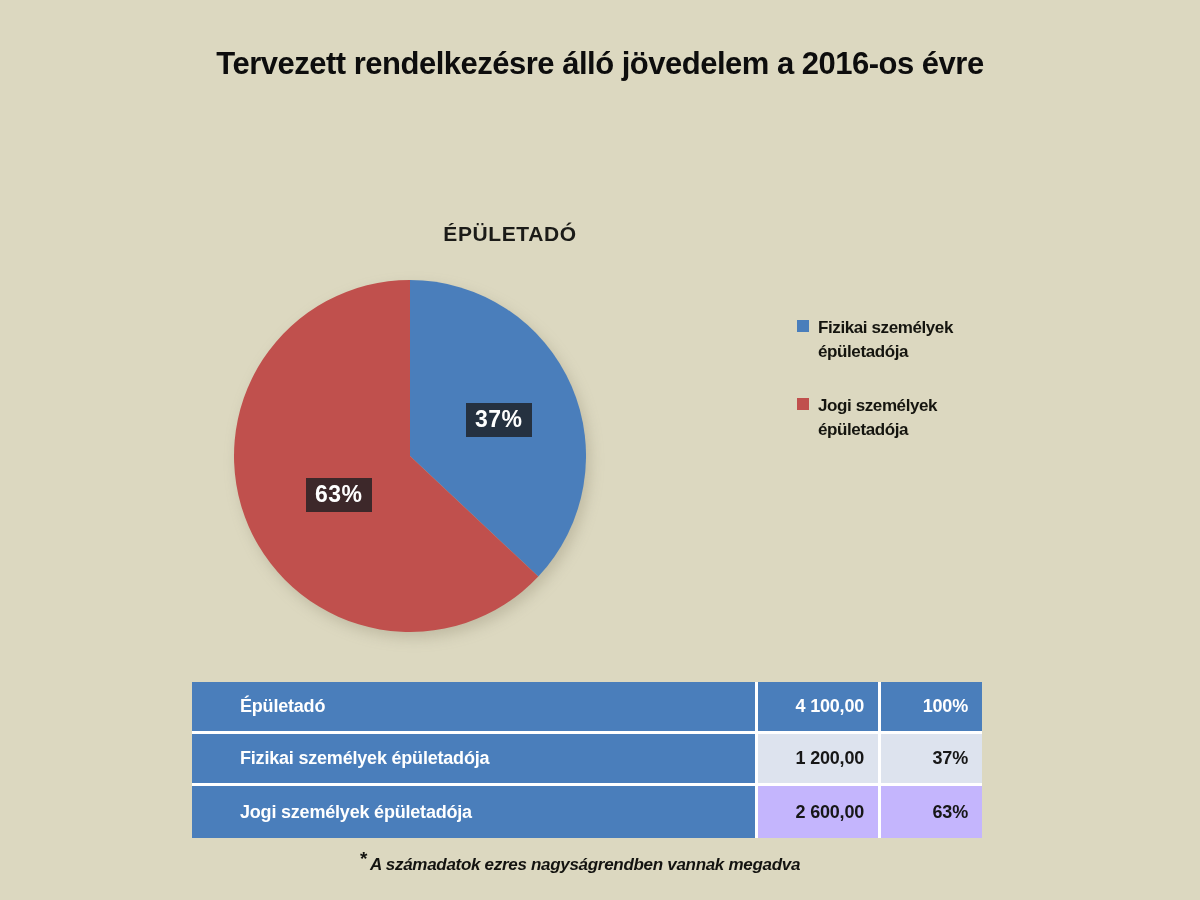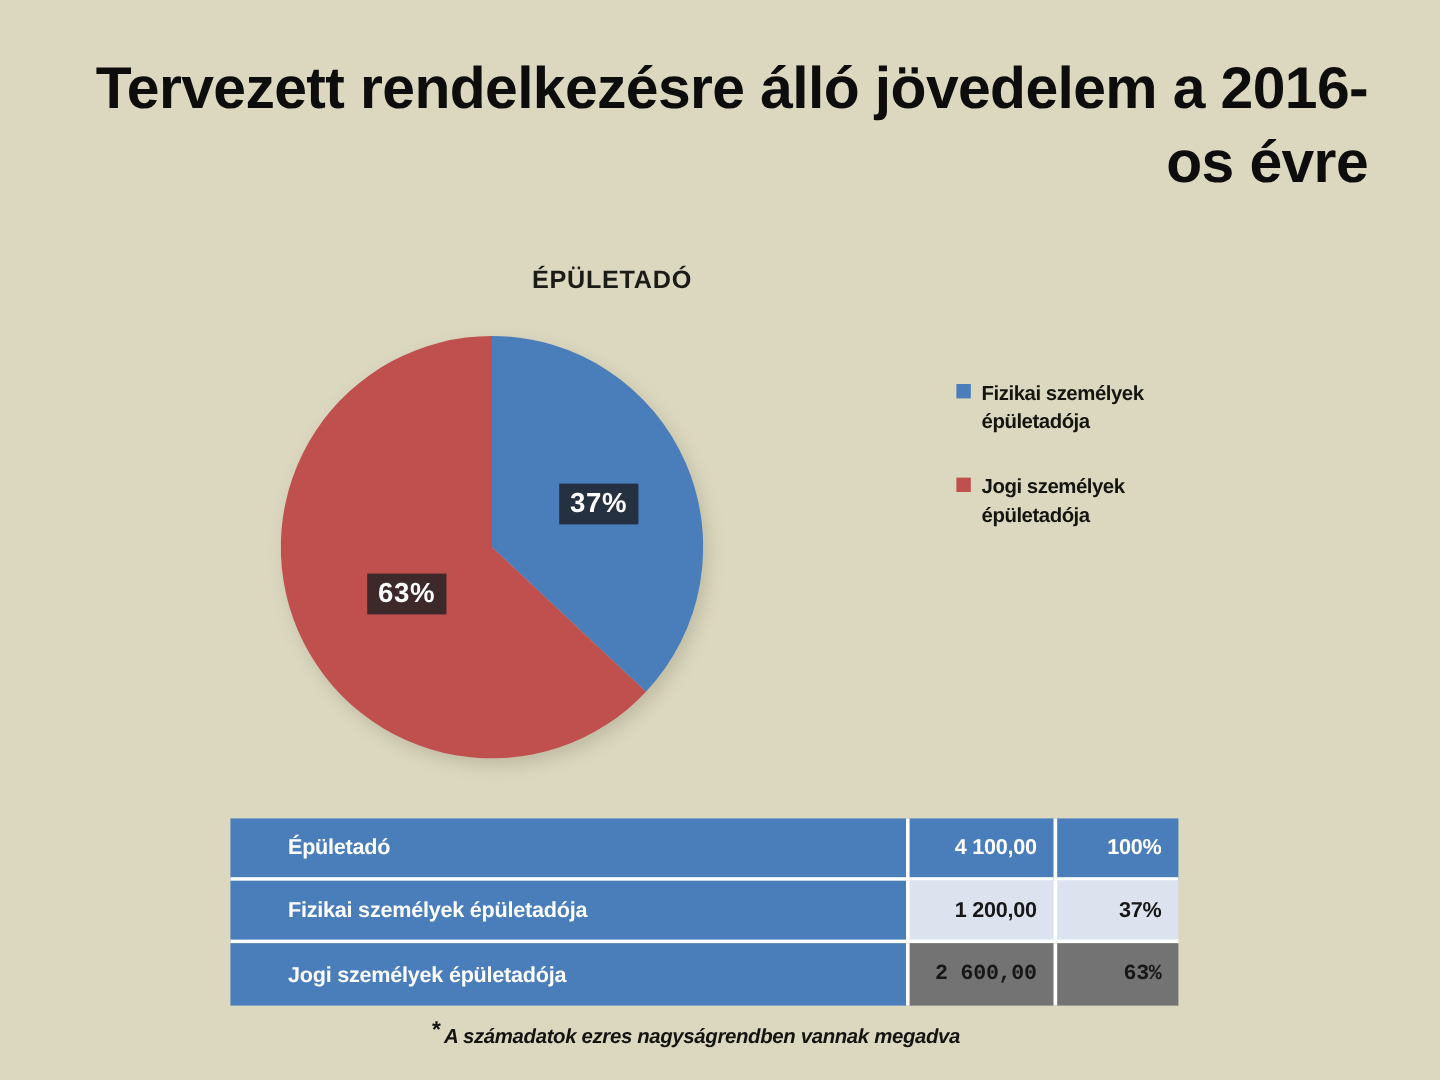--- a/index.html
+++ b/index.html
@@ -14,24 +14,24 @@
     overflow: hidden;
     position: relative;
   }
 
   
   #slide-title {
     position: absolute;
     left: 60px;
     top: 44px;
     width: 1080px;
-    text-align: right;
+    text-align: center;
     font-family: "Liberation Sans", sans-serif;
     font-weight: bold;
-    font-size: 49px;
+    font-size: 31px;
     line-height: 1.26;
     color: #0d0d0d;
     letter-spacing: -0.5px;
   }
 
   
   #chart-area {
     position: absolute;
     left: 0;
     top: 0;
@@ -161,23 +161,22 @@
     background: #4a7ebb;
     color: #ffffff;
   }
   tr.row-alt1 .cell-value,
   tr.row-alt1 .cell-pct {
     background: #dde3ee;
     color: #171717;
   }
   tr.row-alt2 .cell-value,
   tr.row-alt2 .cell-pct {
-    background: #737373;
+    background: #c4b5fd;
     color: #171717;
-    font-family: Liberation Mono, monospace;
   }
   tr:last-child .cell-label,
   tr:last-child .cell-value,
   tr:last-child .cell-pct { border-bottom: none; }
 
   
   #footnote {
     position: absolute;
     left: 185px;
     top: 848px;

